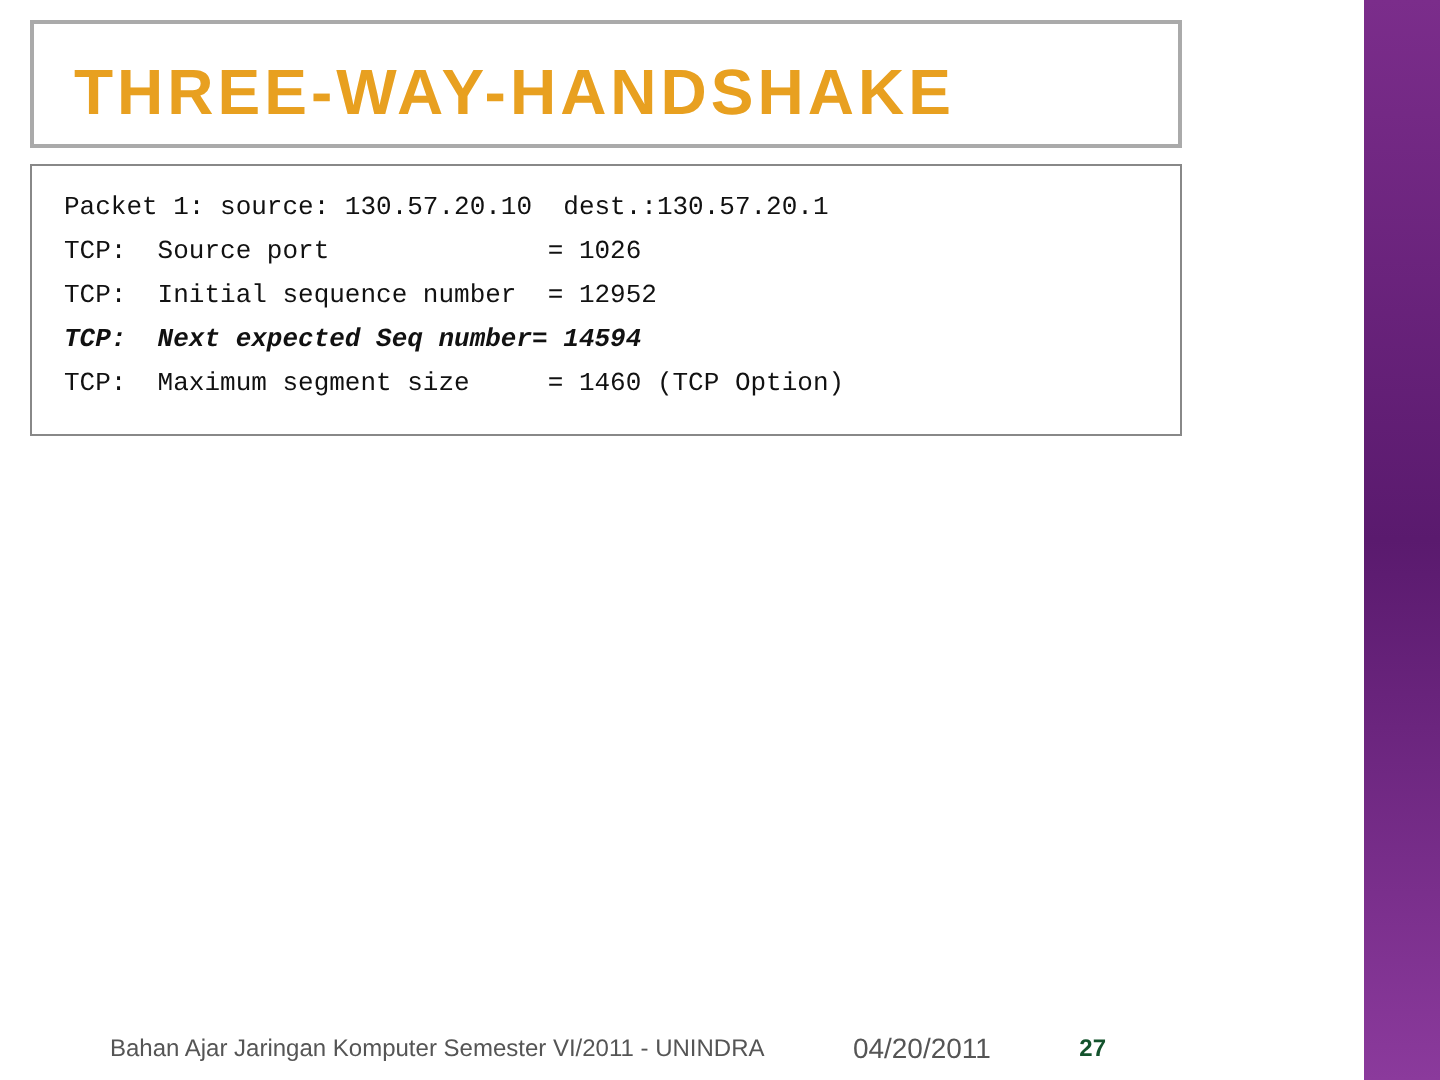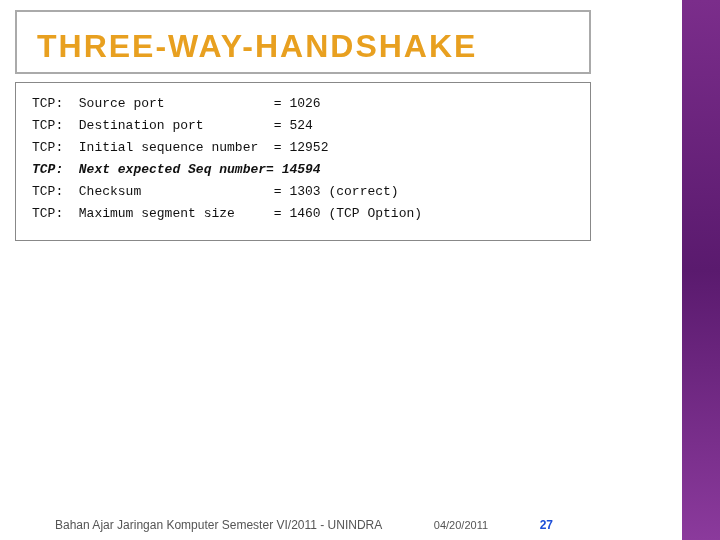--- a/index.html
+++ b/index.html
@@ -84,48 +84,47 @@
       color: #444;
     }
 
     .footer-left {
       font-size: 12px;
       color: #555;
       margin-left: 40px;
     }
 
     .footer-center {
-      font-size: 11px;
+      font-size: 14px;
       color: #555;
     }
 
     .footer-right {
       font-size: 12px;
-      color: #1d4ed8;
+      color: #14532d;
       font-weight: bold;
     }
   </style>
 </head>
 <body>
 
 <div class="sidebar-strip"></div>
 
 <div class="main-content">
 
   <div class="title-area">
     <div class="title-text">THREE-WAY-HANDSHAKE</div>
   </div>
 
   <div class="packet-box">
+    <div class="packet-line">Packet 1: source: 130.57.20.10  dest.:130.57.20.1</div>
     <div id="tcp-rows">
         <div class="packet-line">TCP:  Source port              = 1026</div>
-        <div class="packet-line">TCP:  Destination port         = 524</div>
         <div class="packet-line">TCP:  Initial sequence number  = 12952</div>
         <div class="packet-line italic-bold">TCP:  Next expected Seq number= 14594</div>
-        <div class="packet-line">TCP:  Checksum                 = 1303 (correct)</div>
         <div class="packet-line">TCP:  Maximum segment size     = 1460 (TCP Option)</div>
       </div>
   </div>
 
   <div class="footer">
     <div class="footer-left">Bahan Ajar Jaringan Komputer Semester VI/2011 - UNINDRA</div>
     <div class="footer-center">04/20/2011</div>
     <div class="footer-right">27</div>
   </div>
 

